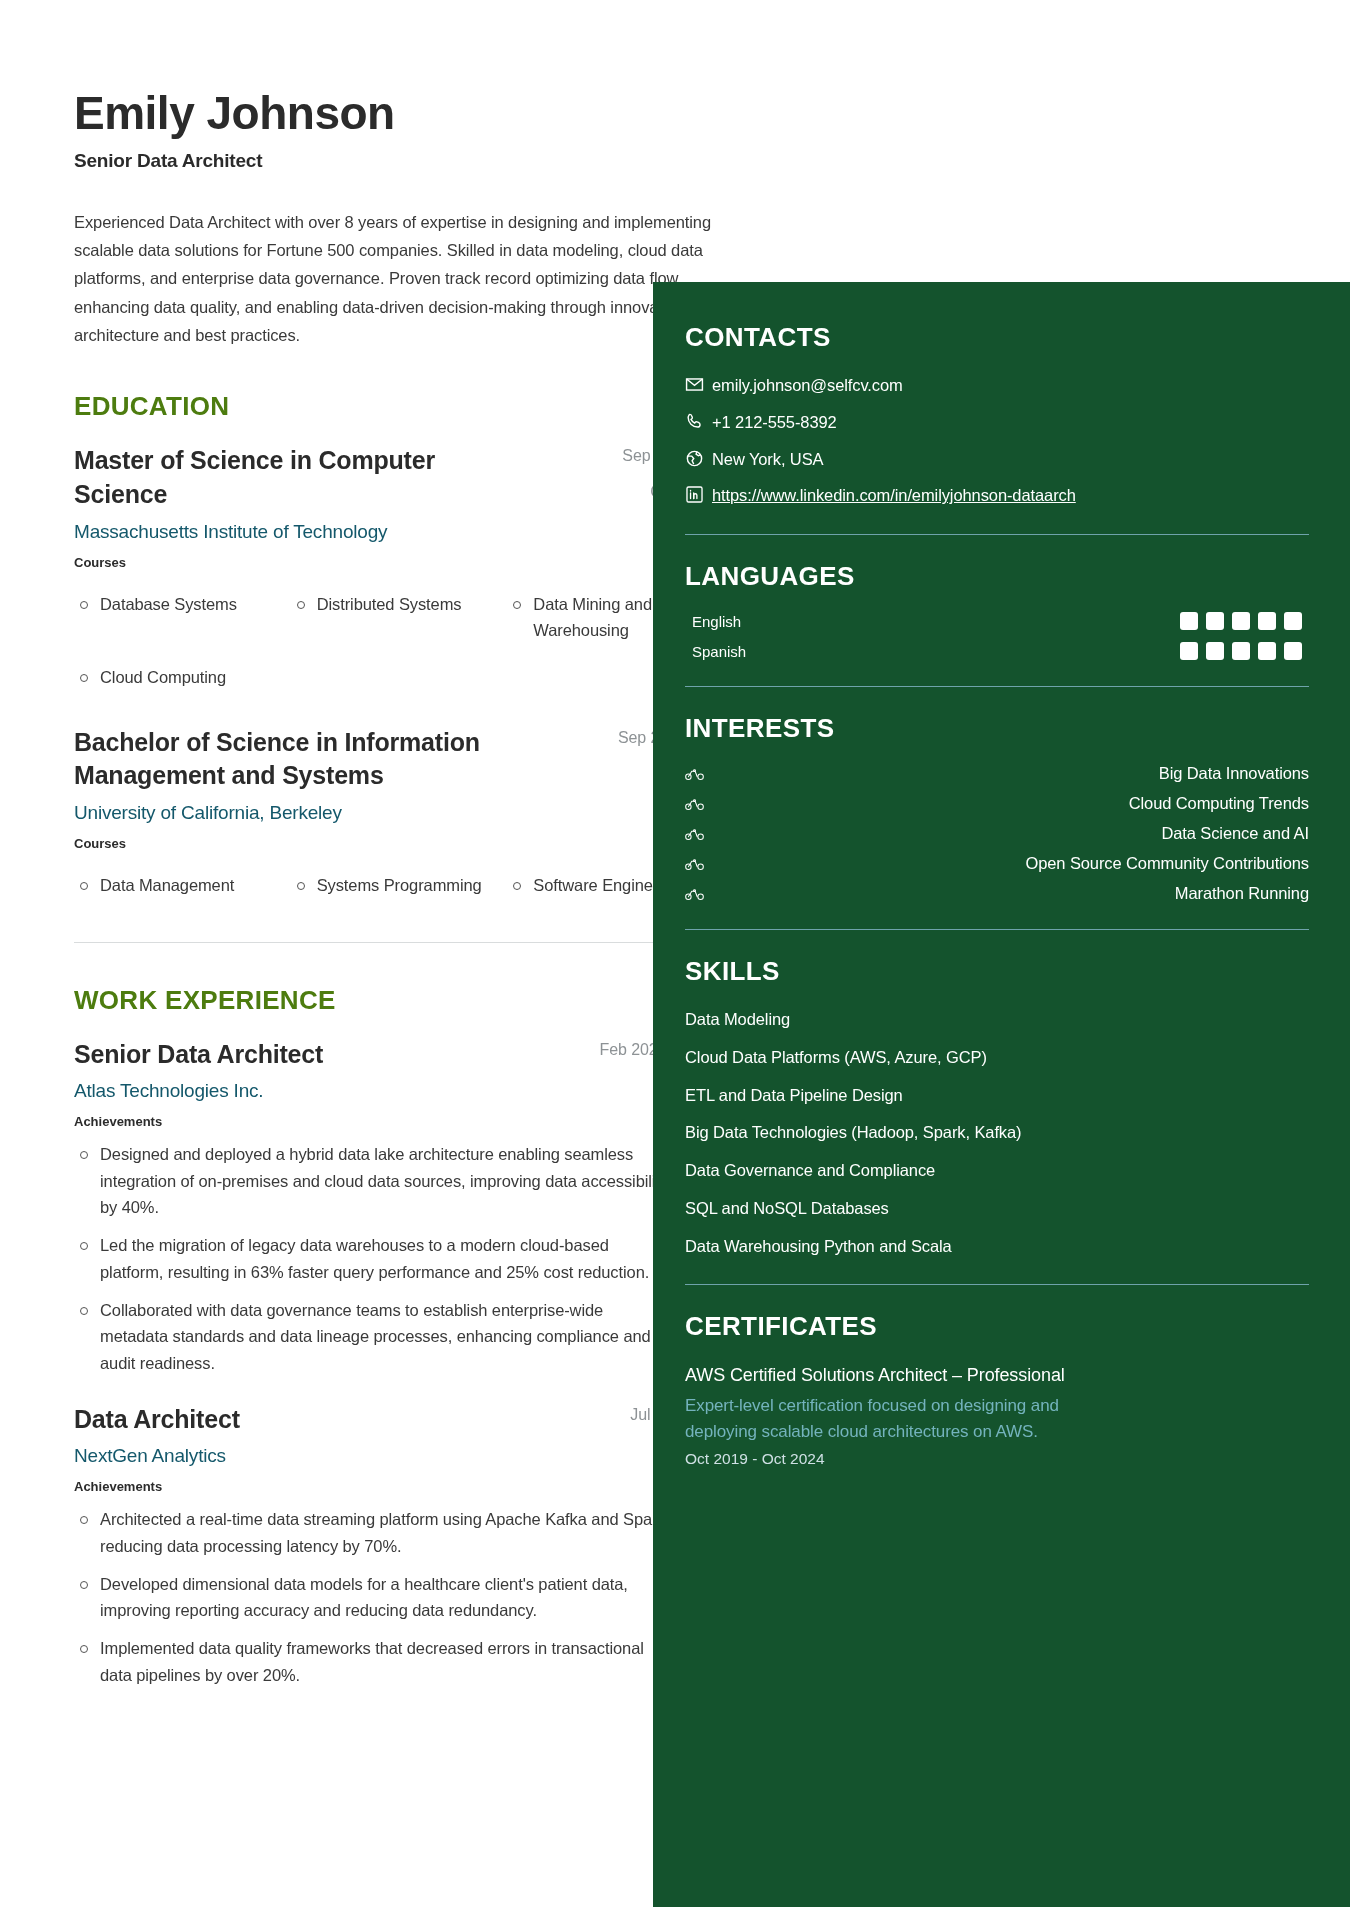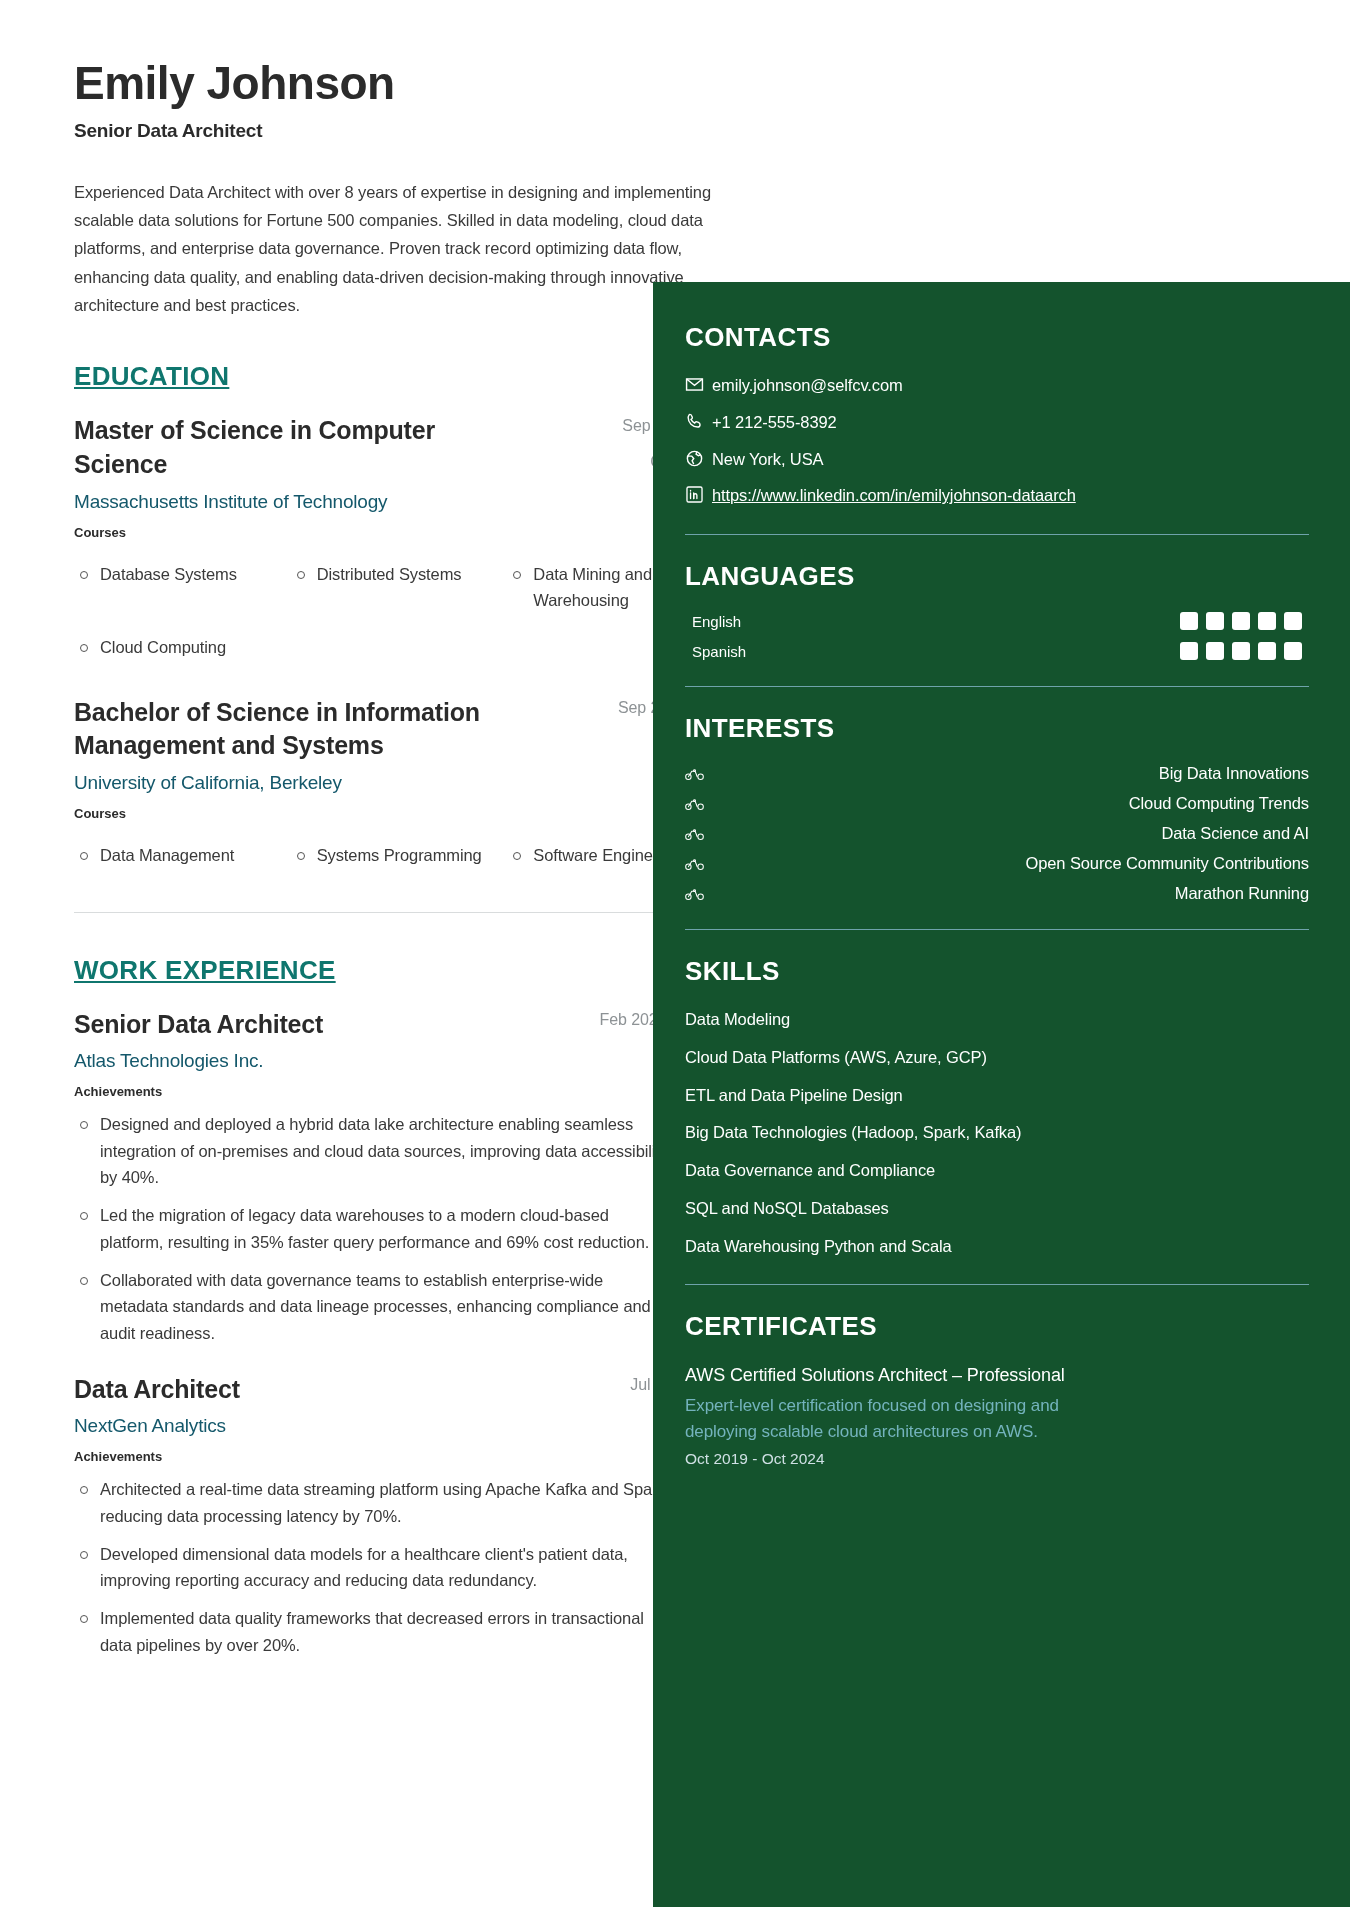--- a/index.html
+++ b/index.html
@@ -9,38 +9,38 @@
     font-family:"Liberation Sans", sans-serif;
     color:#2e2e2e;
     overflow:hidden;
   }
   .page { position:relative; width:1350px; height:1907px; background:#fff; }
 
   
   .left {
     position:absolute; left:0; top:0;
     width:795px; height:1907px;
-    padding:58px 26px 0 74px;
+    padding:88px 26px 0 74px;
   }
   .name {
     font-size:46px; font-weight:bold; letter-spacing:-0.5px;
     color:#2b2b2b; line-height:1.12;
   }
   .job-title {
     font-size:19px; font-weight:bold; color:#2b2b2b;
     margin-top:10px; letter-spacing:-0.2px;
   }
   .summary {
     margin-top:36px; font-size:16.5px; line-height:1.72;
     color:#3a3a3a; max-width:672px; letter-spacing:-0.1px;
   }
 
   .section-title {
-    font-size:26px; font-weight:bold; color:#0f766e;
-    letter-spacing:0.3px; margin-top:42px; margin-bottom:22px;text-decoration:underline;
+    font-size:26px; font-weight:bold; color:#4d7c0f;
+    letter-spacing:0.3px; margin-top:42px; margin-bottom:22px;
   }
   .hr-soft { border:0; border-top:1px solid #d9dcdd; margin:34px 0 0 0; width:682px; }
 
   .entry { margin-bottom:26px; position:relative; }
   .entry-head { display:flex; justify-content:space-between; align-items:flex-start; gap:14px; }
   .entry-left { flex:1 1 auto; min-width:0; }
   .entry-right { flex:0 0 auto; text-align:right; padding-top:3px; }
   .deg-title {
     font-size:25px; font-weight:bold; color:#2b2b2b; line-height:1.35;
     letter-spacing:-0.2px; max-width:420px;
@@ -176,21 +176,21 @@
           <div class="org">Atlas Technologies Inc.</div>
         </div>
         <div class="entry-right">
           <div class="meta-date">Feb 2020 - May Present</div>
           <div class="meta-loc">New York, USA</div>
         </div>
       </div>
       <div class="sub-label">Achievements</div>
       <ul class="bullets">
         <li>Designed and deployed a hybrid data lake architecture enabling seamless integration of on-premises and cloud data sources, improving data accessibility by 40%.</li>
-        <li>Led the migration of legacy data warehouses to a modern cloud-based platform, resulting in 35% faster query performance and 69% cost reduction.</li>
+        <li>Led the migration of legacy data warehouses to a modern cloud-based platform, resulting in 63% faster query performance and 25% cost reduction.</li>
         <li>Collaborated with data governance teams to establish enterprise-wide metadata standards and data lineage processes, enhancing compliance and audit readiness.</li>
       </ul>
     </div>
 
     <div class="entry">
       <div class="entry-head">
         <div class="entry-left">
           <div class="deg-title">Data Architect</div>
           <div class="org">NextGen Analytics</div>
         </div>

